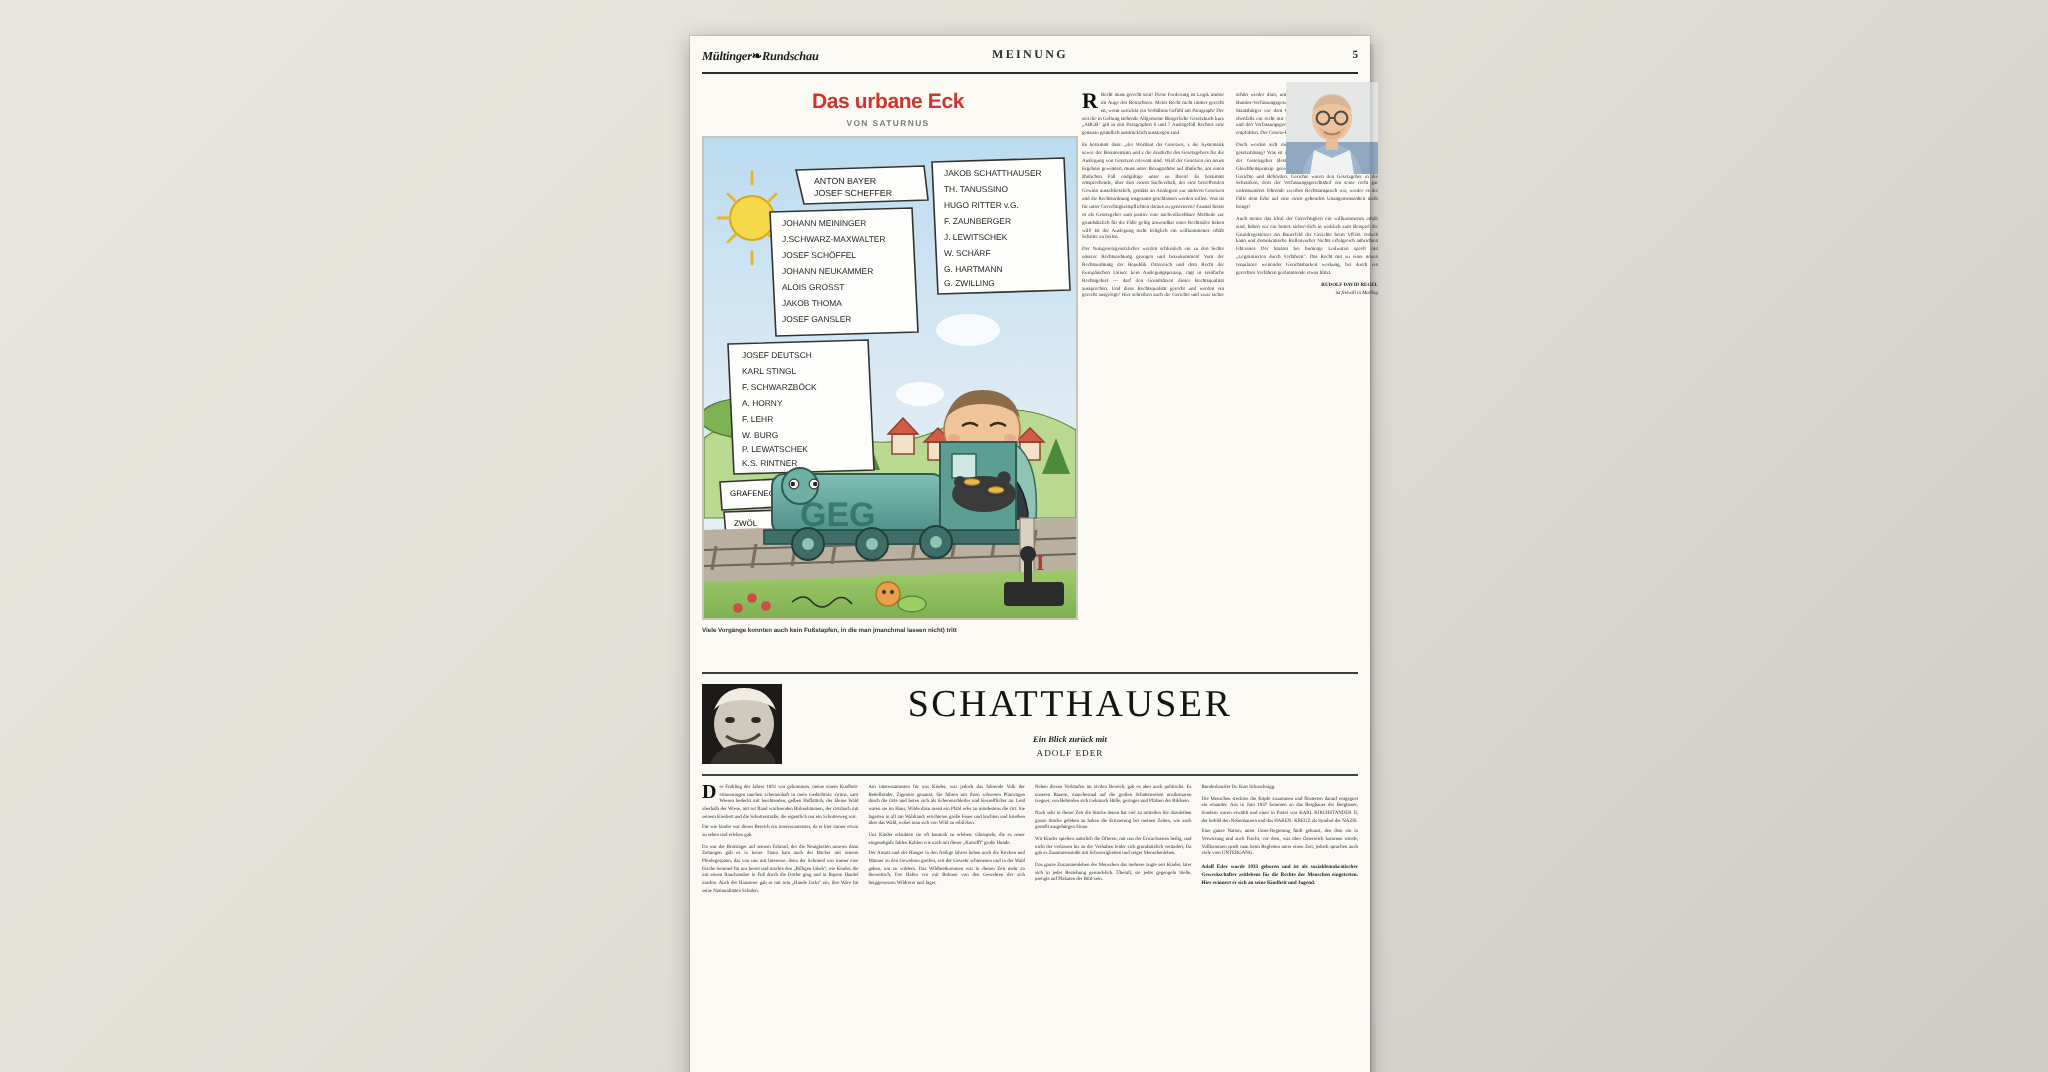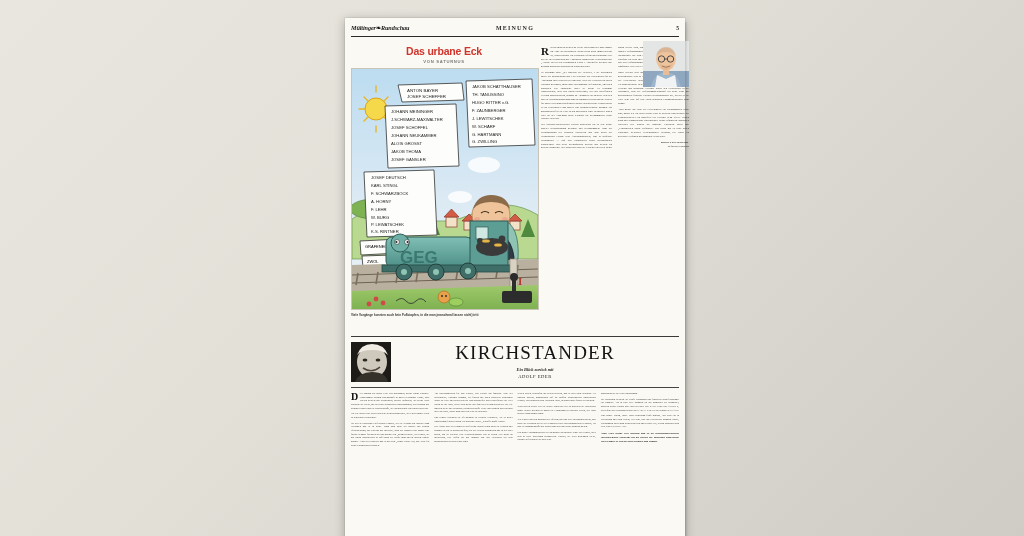--- a/index.html
+++ b/index.html
@@ -421,21 +421,21 @@
             <path d="M6 13 q4 -11 15 -11 q12 0 16 11 q-5 -5 -16 -5 q-11 0 -15 5 Z" fill="#f0ece4"></path>
             <g fill="#2b2721">
               <ellipse cx="14" cy="18" rx="2.4" ry="1.5"></ellipse>
               <ellipse cx="27" cy="18" rx="2.4" ry="1.5"></ellipse>
             </g>
             <path d="M12 26 q9 6 17 -1" stroke="#4a4339" stroke-width="1.6" fill="none"></path>
             <path d="M4 40 q4 -10 17 -10 q14 0 16 10 Z" fill="#34302a"></path>
           </svg>
         </div>
         <div class="erin-titlewrap">
-          <div class="erin-title">KIRCHSTANDER</div>
+          <div class="erin-title">SCHATTHAUSER</div>
           <div class="erin-sub1">Ein Blick zurück mit</div>
           <div class="erin-sub2">ADOLF EDER</div>
         </div>
       </div>
 
       <div class="erin-rule"></div>
 
       <div class="erin-cols">
         <div class="erin-body">
           <p><span class="dropcap2">D</span><span>er Frühling des Jahres 1951 war gekommen, meine einem Kindheit- erinnerungen tauchen schemenhaft in mein Gedächtnis: Grüne, sattr Wiesen bedeckt mit leuchtenden, gelben Huflattich, der kleine Wald oberhalb der Wiese, mit rot Rand wachsenden Birkenbäumen, der Ortsbach mit seinem Kiesbett und die Schotterstraße, die eigentlich nur ein Schotterweg war.</span></p>

